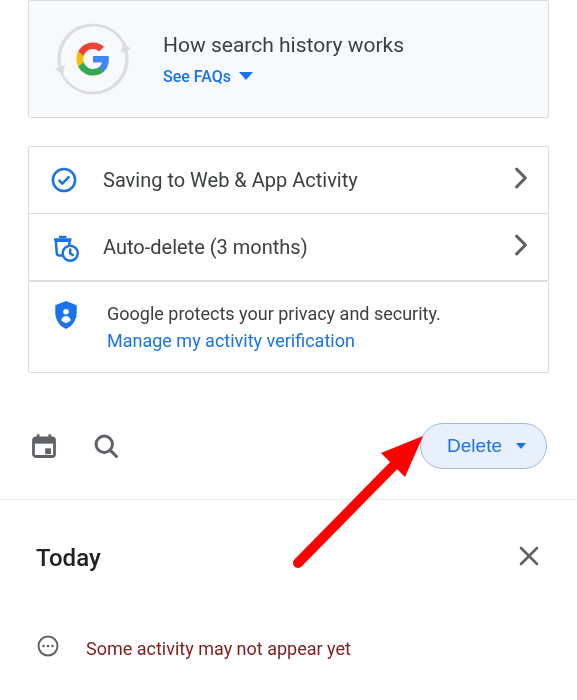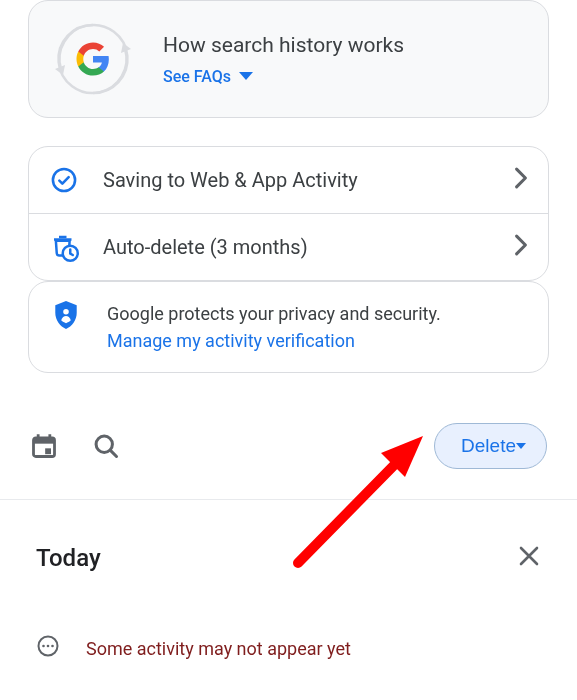--- a/index.html
+++ b/index.html
@@ -5,21 +5,21 @@
   * { box-sizing: border-box; margin: 0; padding: 0; }
   body {
     font-family: 'Google Sans', Roboto, Arial, sans-serif;
     background: #fff;
     width: 577px;
     color: #3c4043;
   }
   .wrap { padding: 0 28px; }
   .card {
     border: 1px solid #dadce0;
-    border-radius: 20px;
+    border-radius: 2px;
     background: #fff;
   }
   .faq-card {
     background: #f8f9fa;
     display: flex;
     align-items: center;
     padding: 18px 24px;
     gap: 30px;
     margin-bottom: 28px;
   }
@@ -101,20 +101,21 @@
     align-items: center;
     justify-content: center;
   }
   .delete-btn {
     border: 1px solid #9fb9d6;
     background: #e8f0fe;
     border-radius: 24px;
     padding: 11px 20px 11px 26px;
     display: flex;
     align-items: center;
+    gap: 14px;
     color: #1a73e8;
     font-size: 19px;
     font-weight: 500;
     cursor: pointer;
   }
   .delete-btn .small-arrow {
     width: 0; height: 0;
     border-left: 5px solid transparent;
     border-right: 5px solid transparent;
     border-top: 6px solid #1a73e8;

